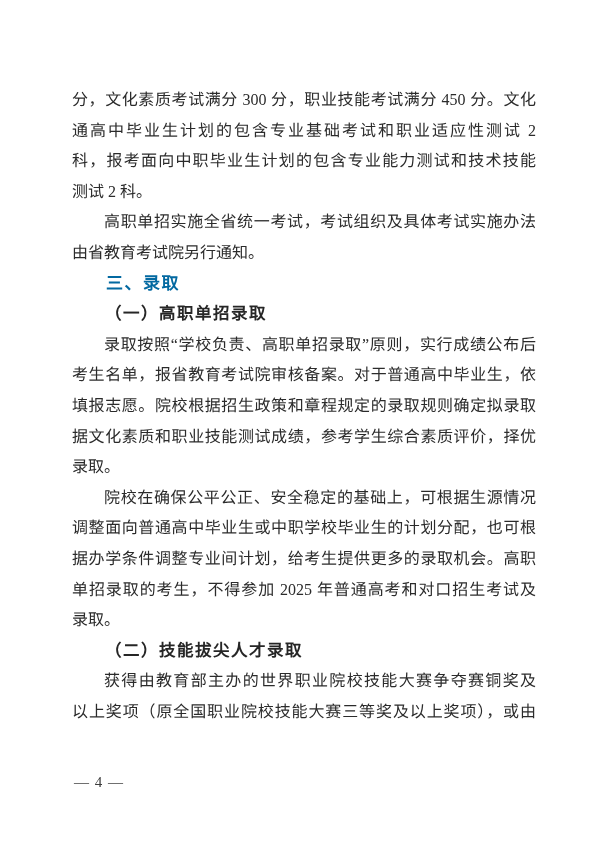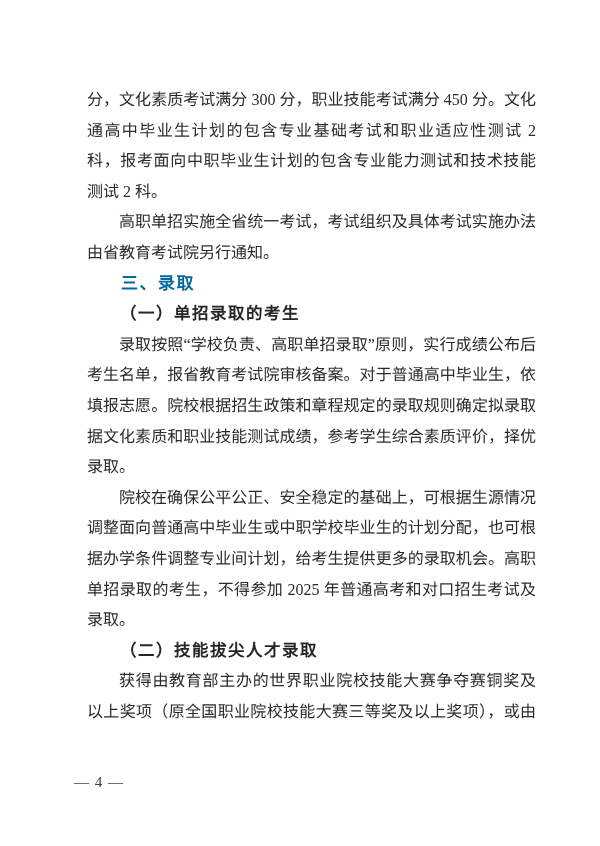--- a/index.html
+++ b/index.html
@@ -15,21 +15,21 @@
     overflow: hidden;
     color: #2b2b2b;
   }
   .doc-body {
     position: absolute;
     left: 72px; top: 85px; width: 464px;
     font-size: 16px;
     line-height: 30.6px;
     color: #2b2b2b;
   }
-  .ln { text-align: justify; text-justify: inter-ideograph; margin-left: 15px; }
+  .ln { text-align: justify; text-justify: inter-ideograph; }
   .fill { text-align-last: justify; }
   .ind { text-indent: 2em; }
   .h1 {
     font-family: "Liberation Sans", "DejaVu Sans", sans-serif;
     font-weight: 700;
     font-size: 17px;
     letter-spacing: 1.5px;
     color: #0369a1;
     text-align-last: left;
   }
@@ -58,21 +58,21 @@
     <div class="ln fill">分，文化素质考试满分 300 分，职业技能考试满分 450 分。文化</div>
     <div class="ln fill">通高中毕业生计划的包含专业基础考试和职业适应性测试 2</div>
     <div class="ln fill">科，报考面向中职毕业生计划的包含专业能力测试和技术技能</div>
     <div class="ln">测试 2 科。</div>
 
     <div class="ln fill ind">高职单招实施全省统一考试，考试组织及具体考试实施办法</div>
     <div class="ln">由省教育考试院另行通知。</div>
 
     <div class="ln h1 ind">三、录取</div>
 
-    <div class="ln h2 ind">（一）单招录取的考生</div>
+    <div class="ln h2 ind">（一）高职单招录取</div>
 
     <div class="ln fill ind">录取按照“学校负责、高职单招录取”原则，实行成绩公布后</div>
     <div class="ln fill">考生名单，报省教育考试院审核备案。对于普通高中毕业生，依</div>
     <div class="ln fill">填报志愿。院校根据招生政策和章程规定的录取规则确定拟录取</div>
     <div class="ln fill">据文化素质和职业技能测试成绩，参考学生综合素质评价，择优</div>
     <div class="ln">录取。</div>
 
     <div class="ln fill ind">院校在确保公平公正、安全稳定的基础上，可根据生源情况</div>
     <div class="ln fill">调整面向普通高中毕业生或中职学校毕业生的计划分配，也可根</div>
     <div class="ln fill">据办学条件调整专业间计划，给考生提供更多的录取机会。高职</div>

